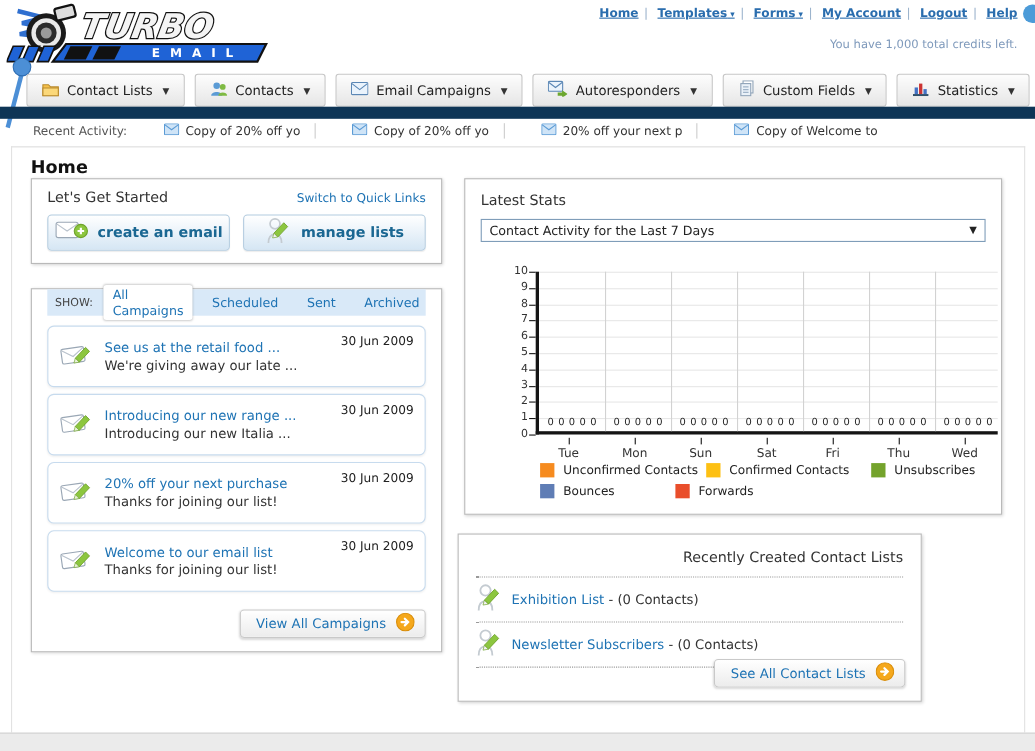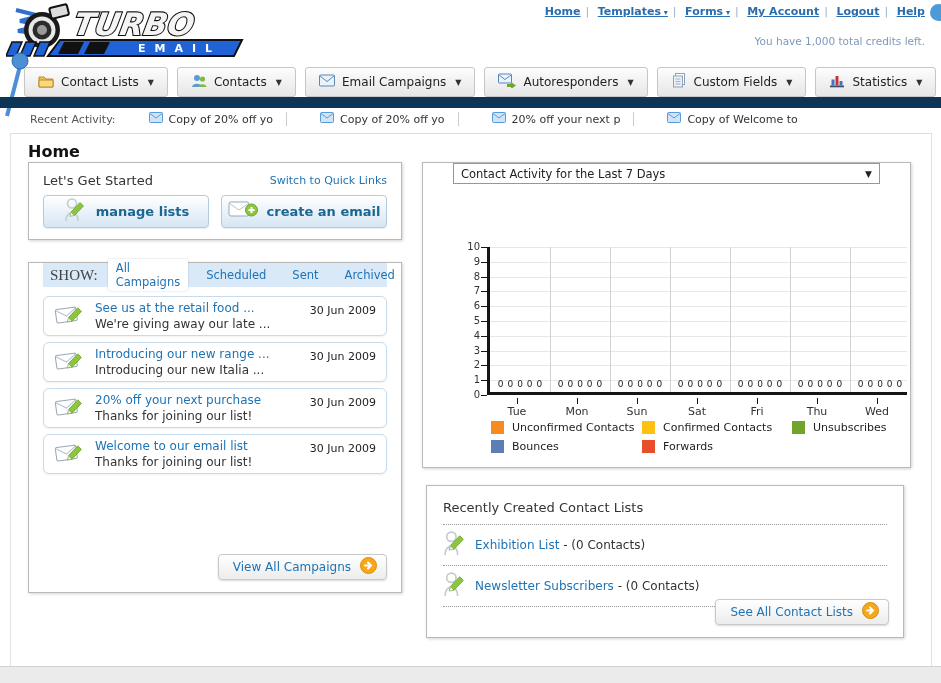--- a/index.html
+++ b/index.html
@@ -37,52 +37,52 @@
   .side-line-r { position:absolute; right:9px; top:133px; bottom:17px; border-left:1px solid #e2e2e2; }
   .footer-strip { position:absolute; left:0; right:0; top:666px; height:17px; background:#EBEBEB; border-top:1px solid #D2D2D2; }
 
   .page-title { position:absolute; left:28px; top:131px; font-size:16px; font-weight:bold; color:#111; }
 
   
   .box { position:absolute; background:#fff; border:1px solid #b9b9b9; box-shadow:1px 1px 3px rgba(0,0,0,.18); }
   #box-get-started { left:28px; top:162px; width:374px; height:78px; }
   #box-campaigns   { left:28px; top:262px; width:374px; height:331px; }
   #box-stats       { left:422px; top:162px; width:489px; height:306px; overflow:hidden; }
-  #box-lists       { left:426px; top:485px; width:478px; height:153px; }
+  #box-lists       { left:416px; top:485px; width:422px; height:153px;text-align:right; }
   .box-title { font-size:13px; color:#333; }
 
   
   .gs-head { display:flex; justify-content:space-between; align-items:center; padding:10px 14px 7px; }
   .link { color:#1E73B4; cursor:pointer; font-size:11px; }
   .gs-buttons { display:flex; justify-content:space-between; padding:0 14px; }
   .gs-btn { width:166px; height:33px; display:flex; align-items:center; justify-content:center; gap:9px;
     background:linear-gradient(#ffffff,#d5e6f4); border:1px solid #b2cbdf; border-radius:4px;
     font-size:13px; font-weight:bold; color:#1A6792; cursor:pointer; box-shadow:0 1px 1px rgba(0,0,0,.08); }
 
   
   .camp-title { margin:12px 14px 9px; }
   .filter-bar { margin:0 14px; background:#D9E9F8; height:24px; display:flex; align-items:center; padding:0 7px; gap:10px; }
-  .show-label { font-size:15px; color:#444;font-family:Liberation Serif, serif; }
+  .show-label { font-size:10px; color:#444; }
   .filter-chip { color:#1E73B4; cursor:pointer; font-size:11.5px; padding:2px 8px; border-radius:3px; }
   .filter-chip.selected { background:#fff; box-shadow:0 0 2px rgba(0,0,0,.2); }
   .camp-list { margin:9px 14px 0; display:flex; flex-direction:column; gap:6px; }
-  .camp-row { position:relative; height:40px; border:1px solid #C7DBEE; border-radius:6px; background:#fff;
+  .camp-row { position:relative; height:56px; border:1px solid #C7DBEE; border-radius:6px; background:#fff;
     box-shadow:0 1px 2px rgba(0,0,0,.06); display:flex; align-items:center; padding:0 10px; gap:10px; cursor:pointer; }
   .camp-texts { display:flex; flex-direction:column; gap:1px; font-size:12px; line-height:1.25; }
   .camp-link { color:#1E73B4; cursor:pointer; }
   .camp-sub { color:#333; }
   .camp-date { position:absolute; right:10px; top:7px; font-size:11px; color:#222; }
   .btn-anchor-br { position:absolute; right:14px; bottom:12px; }
   .pill-btn { display:flex; align-items:center; gap:9px; height:26px; padding:0 9px 0 14px;
     background:linear-gradient(#ffffff,#ececec); border:1px solid #c9c9c9; border-radius:4px;
     font-size:12px; color:#1E73B4; cursor:pointer; box-shadow:0 1px 2px rgba(0,0,0,.15); white-space:nowrap; }
 
   
   .stats-title { margin:12px 14px 9px; }
-  .stats-select { margin:0 30px; height:21px; border:1px solid #7F9DB9; display:flex; align-items:center;
+  .stats-select { margin:0 14px; height:21px; border:1px solid #7F9DB9; display:flex; align-items:center;
     justify-content:space-between; padding:0 7px; font-size:11.5px; color:#222; cursor:pointer; background:#fff; }
   .select-caret { font-size:9px; color:#222; }
   .chart { position:absolute; left:64px; top:84px; width:421px; height:200px; }
   .plot { position:absolute; left:0; top:0; width:420px; height:148px; border-left:3px solid #151515; border-bottom:3px solid #151515; }
   .hgrid { position:absolute; left:0; right:0; height:1px; background:#E7E7E7; }
   .vgrid { position:absolute; top:0; bottom:0; width:1px; background:#D2D2D2; }
   .ytick-label { position:absolute; right:427px; width:22px; text-align:right; font-size:10px; color:#333; }
   .ytick-dash { position:absolute; left:-9px; width:6px; height:1px; background:#151515; }
   .zero-group { position:absolute; bottom:3px; display:flex; justify-content:center; gap:4px; font-size:9px; color:#222; }
   .xtick { position:absolute; top:151px; width:1px; height:6px; background:#151515; }
@@ -266,37 +266,37 @@
 
   <h1 class="page-title">Home</h1>
 
   <div class="box" id="box-get-started">
     <div class="gs-head">
       <span class="box-title">Let's Get Started</span>
       <span class="link">Switch to Quick Links</span>
     </div>
     <div class="gs-buttons" id="gs-buttons">
   <div class="gs-btn">
+    <span class="gs-icon"><svg width="30" height="22">
+              <rect x="1" y="3" width="20" height="14" rx="2" fill="#fff" stroke="#9AA7B5"></rect>
+              <path d="M1.5 4.5 L11 11 L20.5 4.5" fill="none" stroke="#B9C2CC"></path>
+              <circle cx="23.5" cy="11" r="6" fill="#8CC63F" stroke="#6FA32B"></circle>
+              <path d="M23.5 8 v6 M20.5 11 h6" stroke="#fff" stroke-width="2"></path>
+            </svg></span>
+    <span class="gs-label">create an email</span>
+  </div>
+
+  <div class="gs-btn">
     <span class="gs-icon"><svg width="24" height="26" viewBox="0 0 22 26">
               <circle cx="8" cy="6.5" r="4.5" fill="none" stroke="#C4CBD1" stroke-width="1.6"></circle>
               <path d="M2 24 c0-6 3-8 6-8 s6 2 6 8" fill="none" stroke="#C4CBD1" stroke-width="1.6"></path>
               <path d="M7 15 L16 5.5 L19.5 9 L10.5 18.5z" fill="#8CC63F" stroke="#6FA32B" stroke-width="0.8"></path>
               <path d="M7 15 L5.8 19.3 L10.5 18.5z" fill="#f2f2f2" stroke="#6FA32B" stroke-width="0.6"></path>
             </svg></span>
     <span class="gs-label">manage lists</span>
-  </div>
-
-  <div class="gs-btn">
-    <span class="gs-icon"><svg width="30" height="22">
-              <rect x="1" y="3" width="20" height="14" rx="2" fill="#fff" stroke="#9AA7B5"></rect>
-              <path d="M1.5 4.5 L11 11 L20.5 4.5" fill="none" stroke="#B9C2CC"></path>
-              <circle cx="23.5" cy="11" r="6" fill="#8CC63F" stroke="#6FA32B"></circle>
-              <path d="M23.5 8 v6 M20.5 11 h6" stroke="#fff" stroke-width="2"></path>
-            </svg></span>
-    <span class="gs-label">create an email</span>
   </div>
 </div>
   </div>
 
   <div class="box" id="box-campaigns">
     <div class="filter-bar" id="filter-bar">
       <span class="show-label">SHOW:</span>
 
   <span class="filter-chip selected">All Campaigns</span>
 
@@ -376,20 +376,21 @@
         <span>View All Campaigns</span>
         <span class="go-icon"><svg width="17" height="17">
               <circle cx="8.5" cy="8.5" r="8" fill="#F5A81C" stroke="#D98E0B"></circle>
               <path d="M5 8.5 h5.5 M8 5.5 l3 3 -3 3" stroke="#fff" stroke-width="2" fill="none" stroke-linecap="round"></path>
             </svg></span>
       </div>
     </div>
   </div>
 
   <div class="box" id="box-stats">
+    <div class="box-title stats-title">Latest Stats</div>
     <div class="stats-select">
       <span>Contact Activity for the Last 7 Days</span>
       <span class="select-caret">▼</span>
     </div>
     <div class="chart" id="chart">
         <div class="xtick" style="left: 30px;"></div>
         <div class="xlab" style="left: 0px;">Tue</div>
         <div class="xtick" style="left: 90px;"></div>
         <div class="xlab" style="left: 60px;">Mon</div>
         <div class="xtick" style="left: 150px;"></div>
@@ -502,21 +503,21 @@
   <span class="leg-item" style="width: 150px;">
     <span class="leg-swatch" style="background: rgb(253, 192, 19);"></span>
     <span class="leg-label">Confirmed Contacts</span>
   </span>
 
   <span class="leg-item" style="width: 118px; align-items: flex-end;">
     <span class="leg-swatch" style="background: rgb(116, 163, 44);"></span>
     <span class="leg-label">Unsubscribes</span>
   </span>
 
-  <span class="leg-item" style="width: 151px;">
+  <span class="leg-item" style="width: 123px;">
     <span class="leg-swatch" style="background: rgb(95, 125, 181);"></span>
     <span class="leg-label">Bounces</span>
   </span>
 
   <span class="leg-item" style="width: 155px;">
     <span class="leg-swatch" style="background: rgb(233, 78, 43);"></span>
     <span class="leg-label">Forwards</span>
   </span>
 </div>
   </div>

